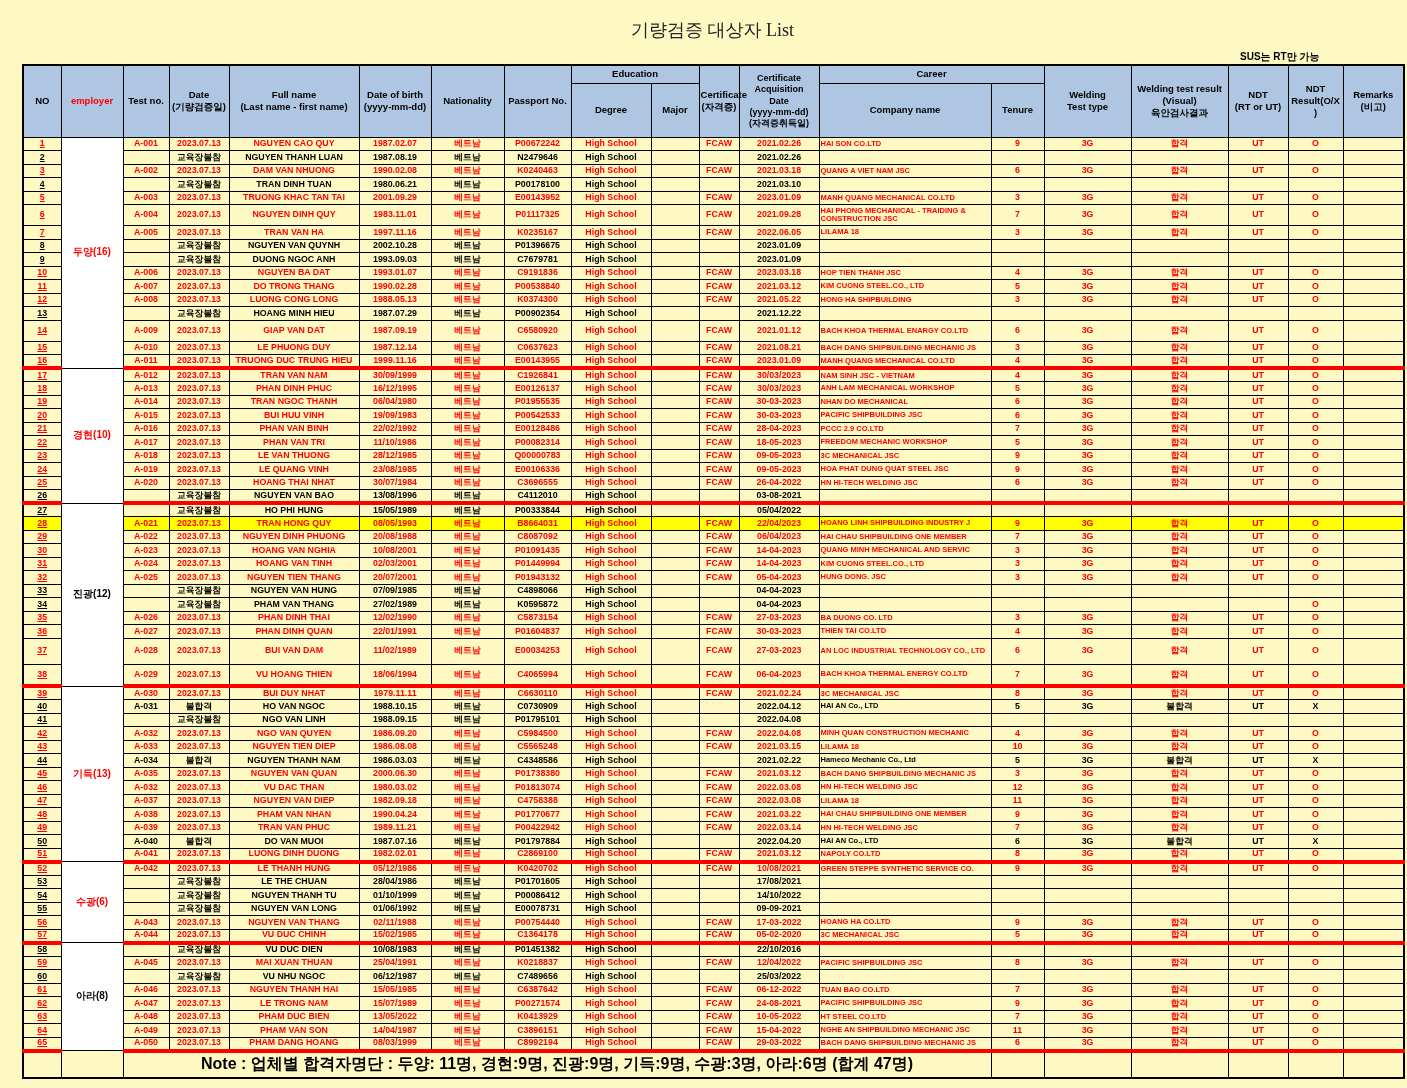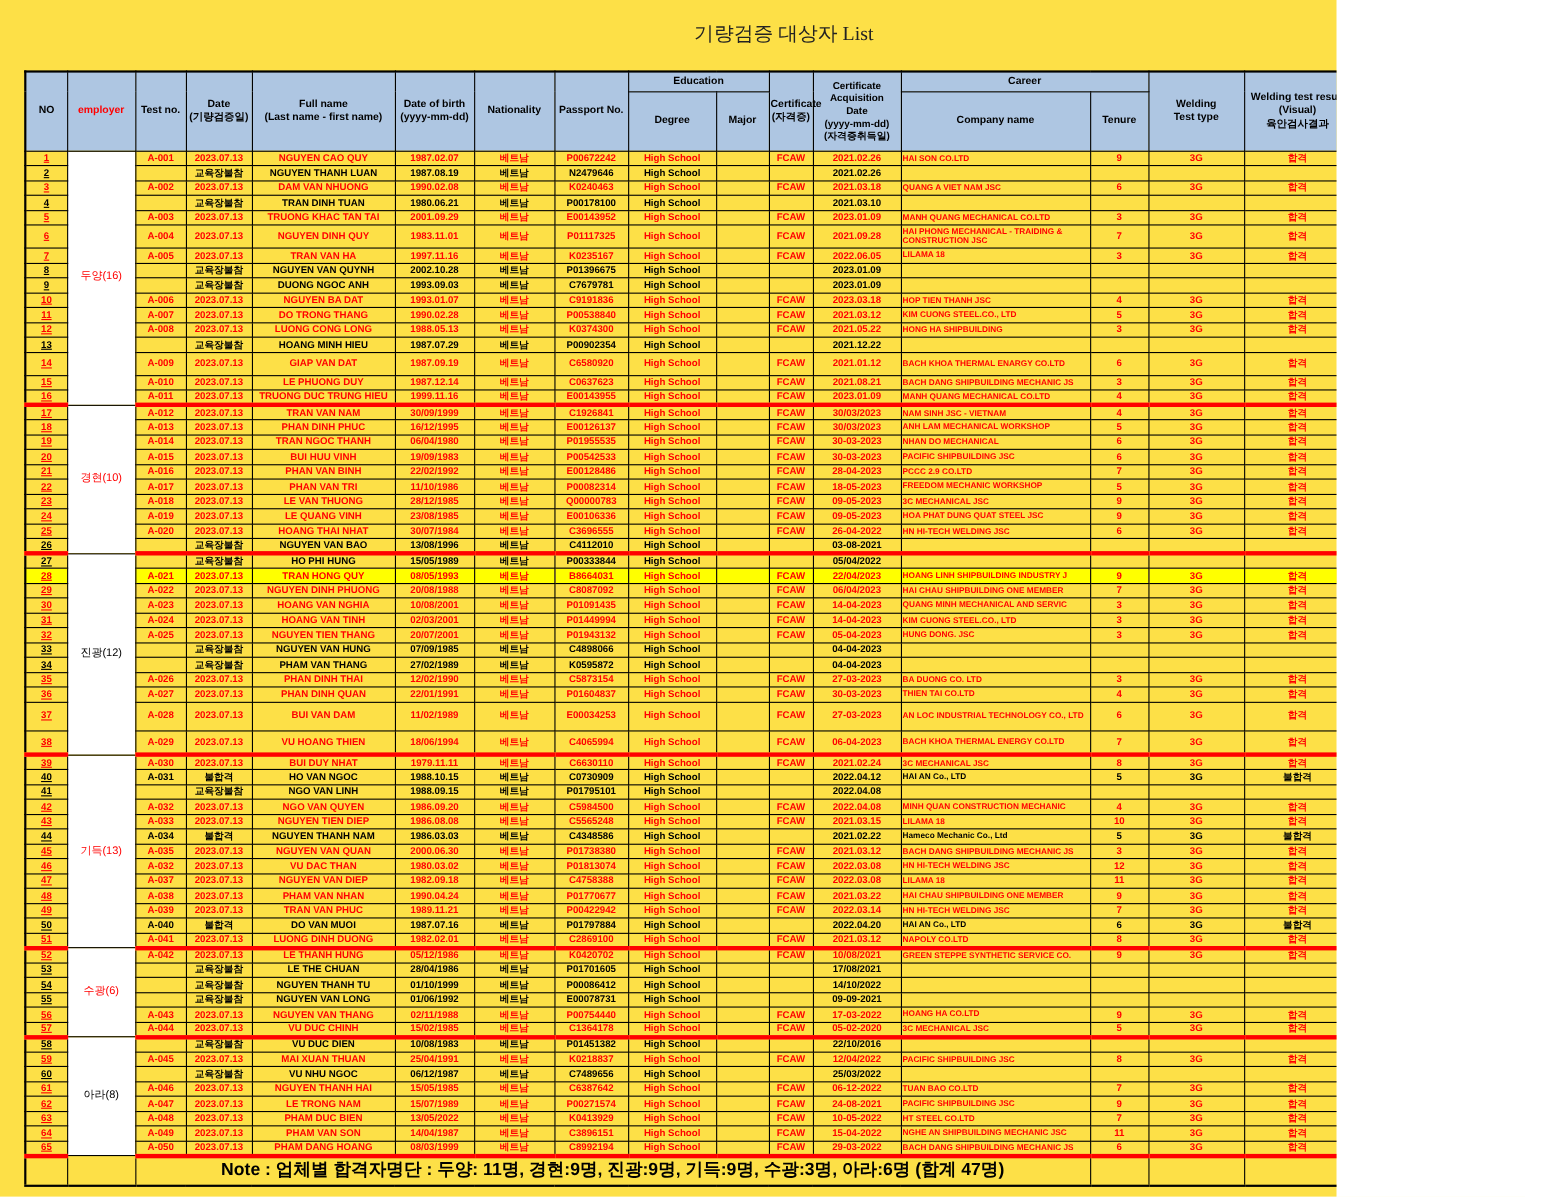--- a/index.html
+++ b/index.html
@@ -1,31 +1,31 @@
 <!DOCTYPE html>
 <html><head>
 <meta charset="utf-8">
 <style>
   html,body{margin:0;padding:0;background:#fff;}
-  #page{position:relative;width:1215px;height:1088px;background:#fde047;
+  #page{position:relative;width:1407px;height:1088px;background:#fef9c3;
         font-family:"Liberation Sans",sans-serif;overflow:hidden;}
   #title{position:absolute;top:18px;left:22px;width:1381px;text-align:center;
          font-family:"Liberation Serif","DejaVu Serif",serif;font-size:18px;color:#222;}
   #susnote{position:absolute;top:50px;left:1240px;width:180px;
            font-size:10px;font-weight:bold;color:#000;}
   table{border-collapse:collapse;table-layout:fixed;position:absolute;left:22px;top:64px;
         width:1381px;border:2px solid #000;}
   th{background:#aec6e2;border:1.5px solid #000;font-weight:bold;color:#000;
      font-size:9.5px;white-space:pre-line;line-height:1.25;padding:0 1px;vertical-align:middle;text-align:center;}
   td{border:1px solid #000;font-size:8.8px;font-weight:bold;color:#000;text-align:center;
      padding:0 1px;overflow:hidden;white-space:nowrap;vertical-align:middle;line-height:1.05;}
   tr.body{height:13.5px;}
   td.co{font-size:7.5px;text-align:left;white-space:normal;line-height:1.05;}
   td.no{text-decoration:underline;}
-  td.emp{font-size:10px;font-weight:normal;color:#000;background:#fff;}
+  td.emp{font-size:10px;font-weight:bold;color:#000;background:#fff;}
   tr.red td{color:#f00;}
   tr.yellow td{background:#ffff00;color:#f00;}
   td.force-red{color:#f00;}
   tr.sep td{border-bottom:4px solid #f00;}
   tr.noterow td{font-size:16px;font-weight:bold;height:24px;border-bottom:2px solid #000;}
   th.redtxt{color:#f00;}
 </style>
 </head>
 <body>
 

